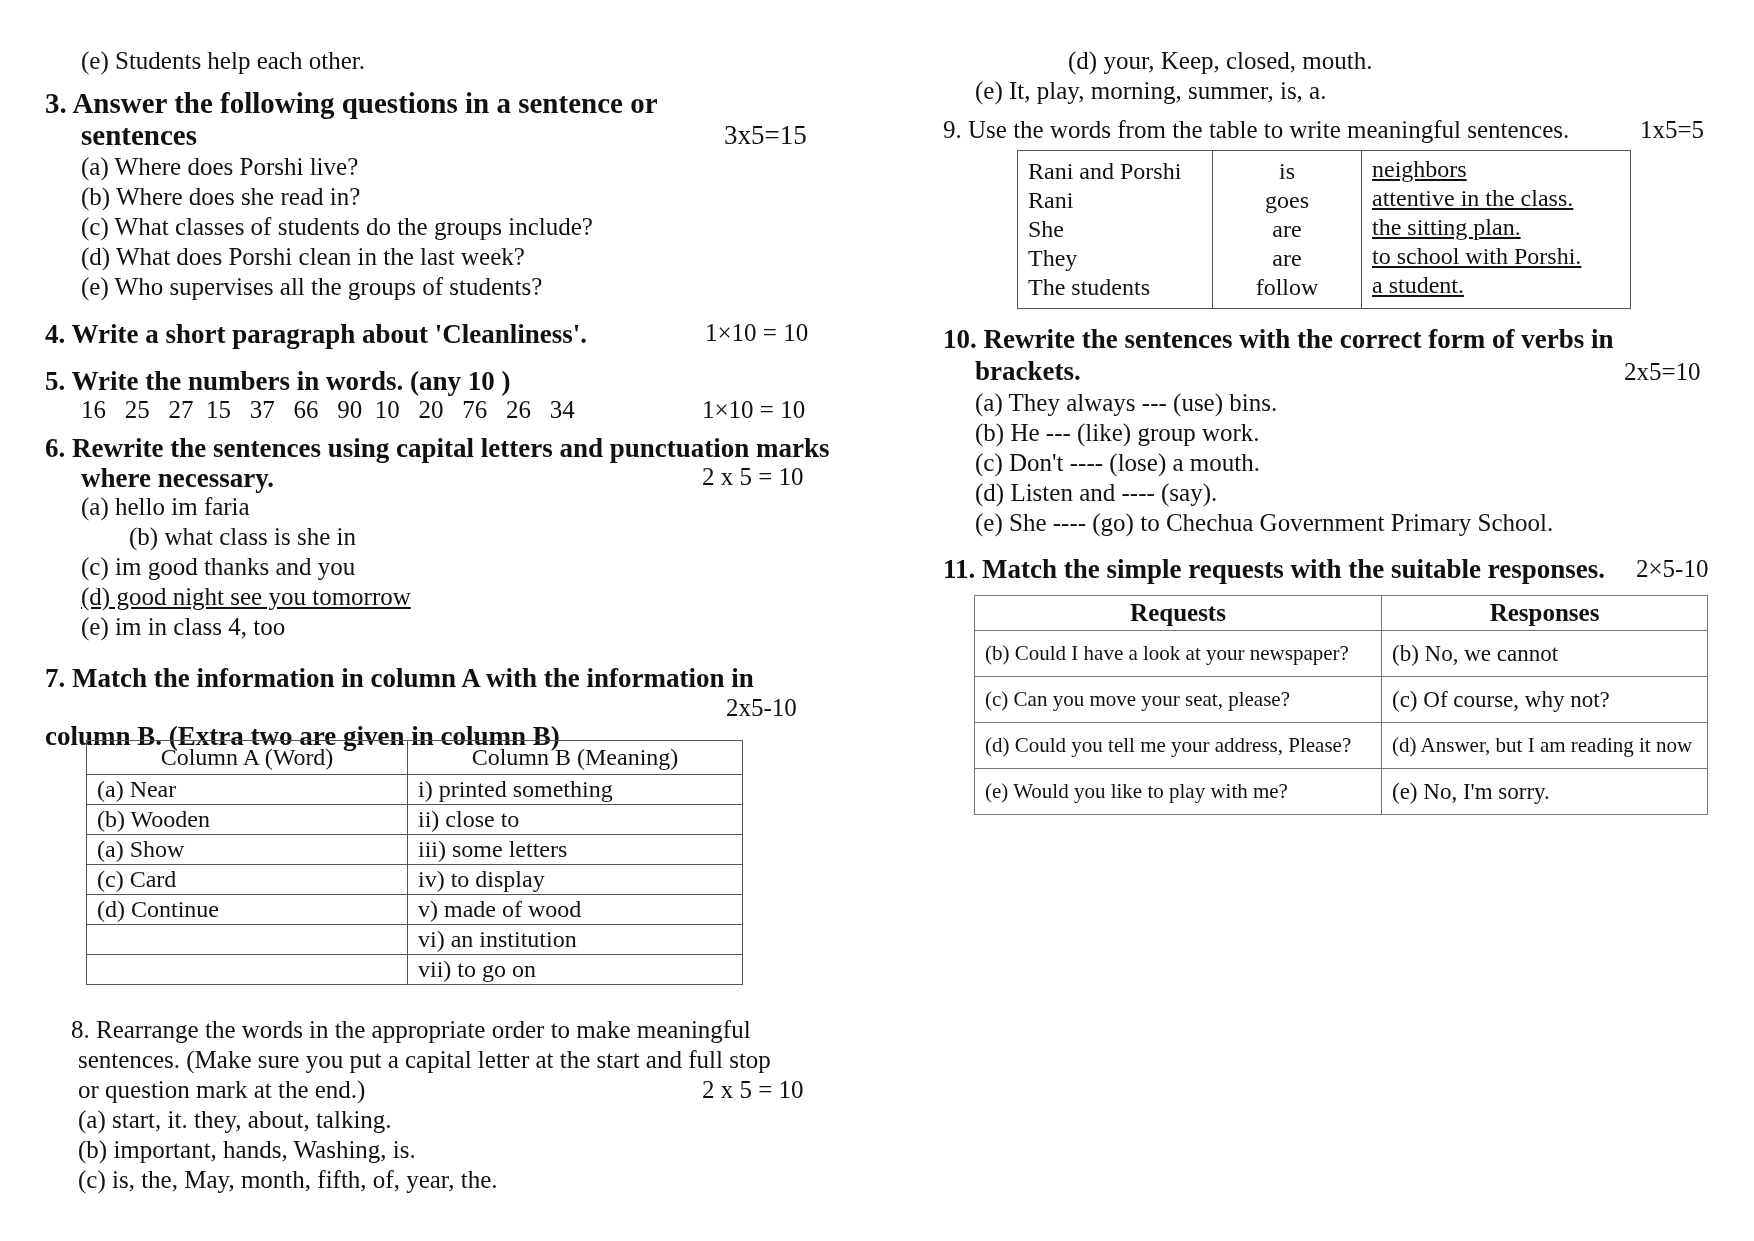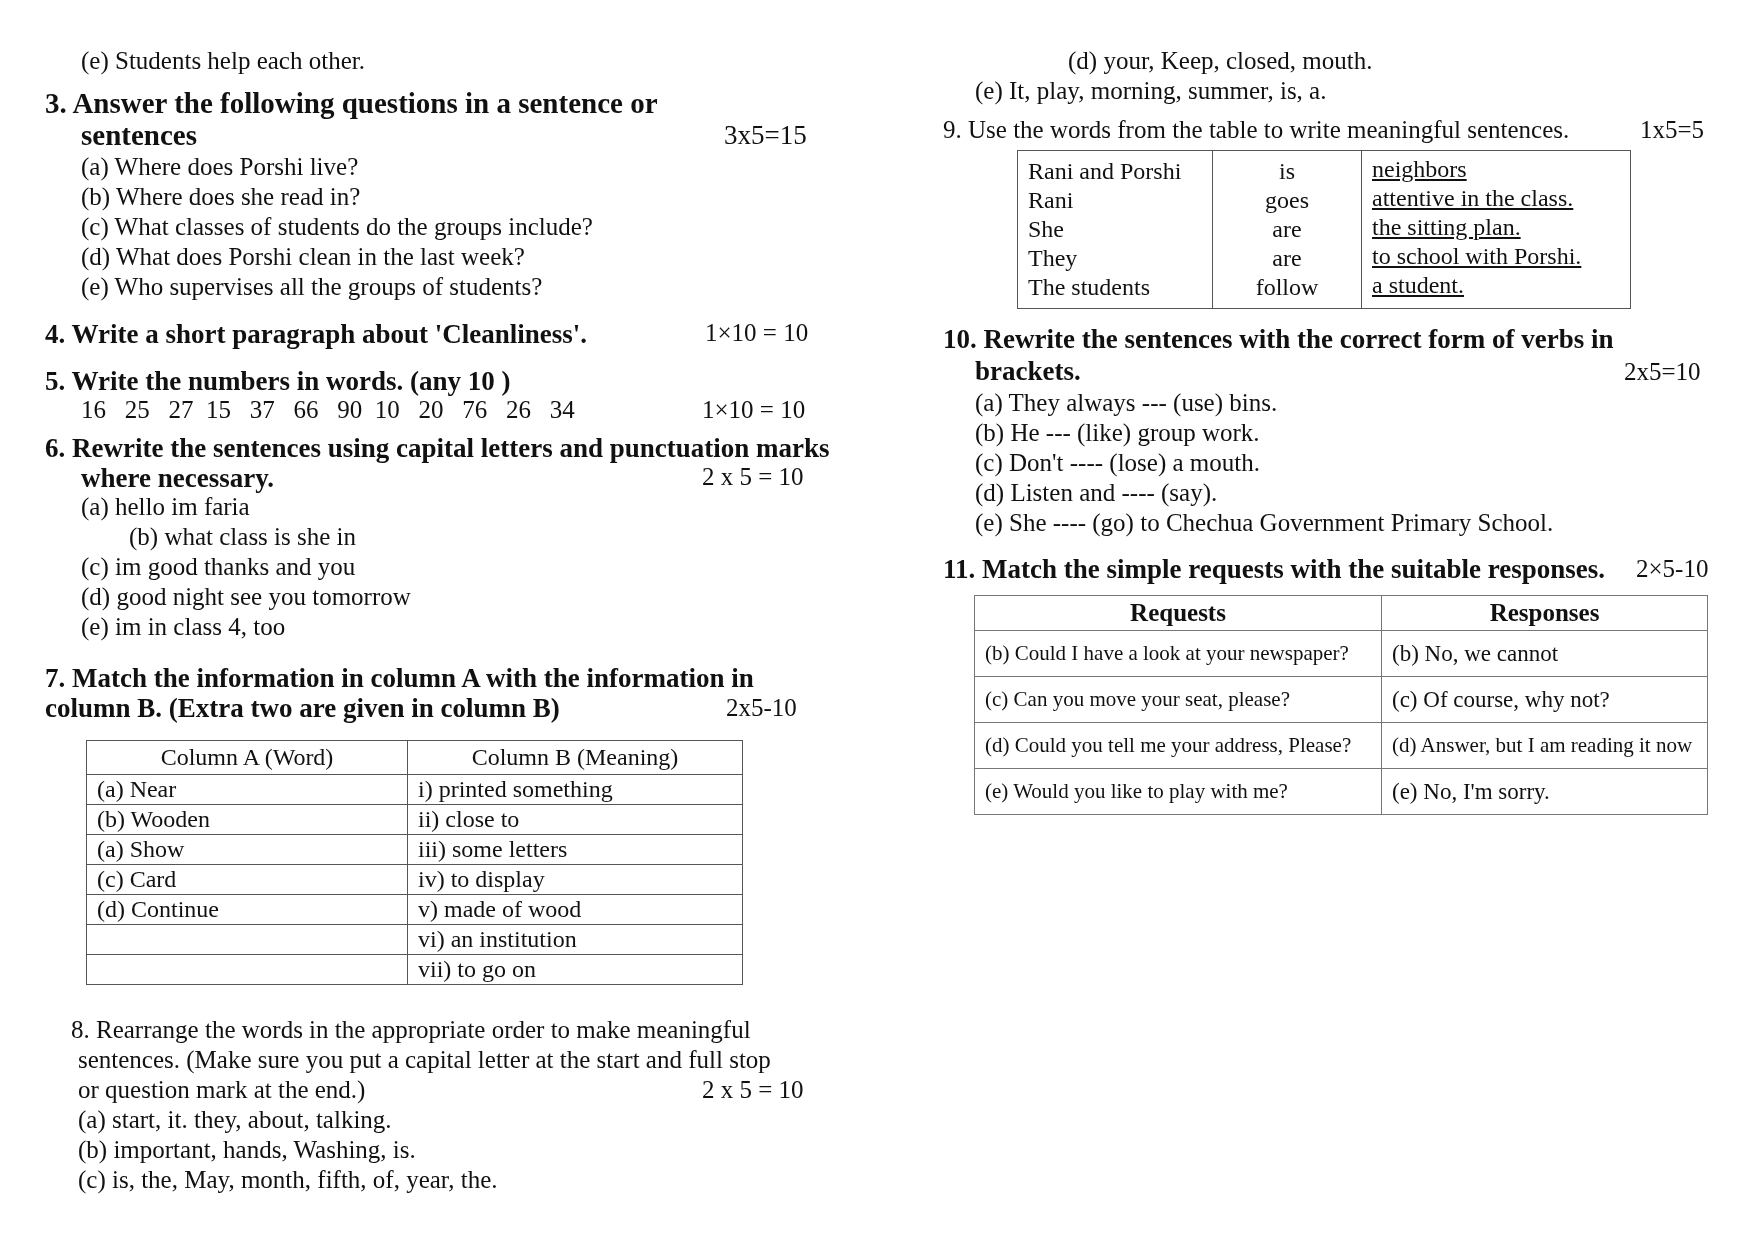--- a/index.html
+++ b/index.html
@@ -41,25 +41,25 @@
 <div class="abs h" style="left:45px;top:365px;">5. Write the numbers in words. (any 10 )</div>
 <div class="abs t" style="left:81px;top:395px;white-space:pre;">16   25   27  15   37   66   90  10   20   76   26   34</div>
 <div class="abs t" style="left:702px;top:395px;">1×10 = 10</div>
 
 <div class="abs h" style="left:45px;top:432px;">6. Rewrite the sentences using capital letters and punctuation marks</div>
 <div class="abs h" style="left:81px;top:462px;">where necessary.</div>
 <div class="abs t" style="left:702px;top:462px;">2 x 5 = 10</div>
 <div class="abs t" style="left:81px;top:492px;">(a) hello im faria</div>
 <div class="abs t" style="left:81px;top:522px;margin-left:48px;">(b) what class is she in</div>
 <div class="abs t" style="left:81px;top:552px;">(c) im good thanks and you</div>
-<div class="abs t" style="left:81px;top:582px;">(d) good night see you tomorrow</div>
+<div class="abs t" style="left:81px;top:582px;text-decoration:underline;">(d) good night see you tomorrow</div>
 <div class="abs t" style="left:81px;top:612px;">(e) im in class 4, too</div>
 
 <div class="abs h" style="left:45px;top:662px;">7. Match the information in column A with the information in</div>
-<div class="abs h" style="left:45px;top:692px;">column B. (Extra two are given in column B)</div>
+<div class="abs h" style="left:45px;top:720px;">column B. (Extra two are given in column B)</div>
 <div class="abs t" style="left:726px;top:693px;">2x5-10</div>
 
 <table class="t7" style="left:86px;top:740px;width:657px;">
   <thead>
     <tr>
       <th style="width:300px;">Column A (Word)</th>
       <th>Column B (Meaning)</th>
     </tr>
   </thead>
   <tbody id="q7-body">

